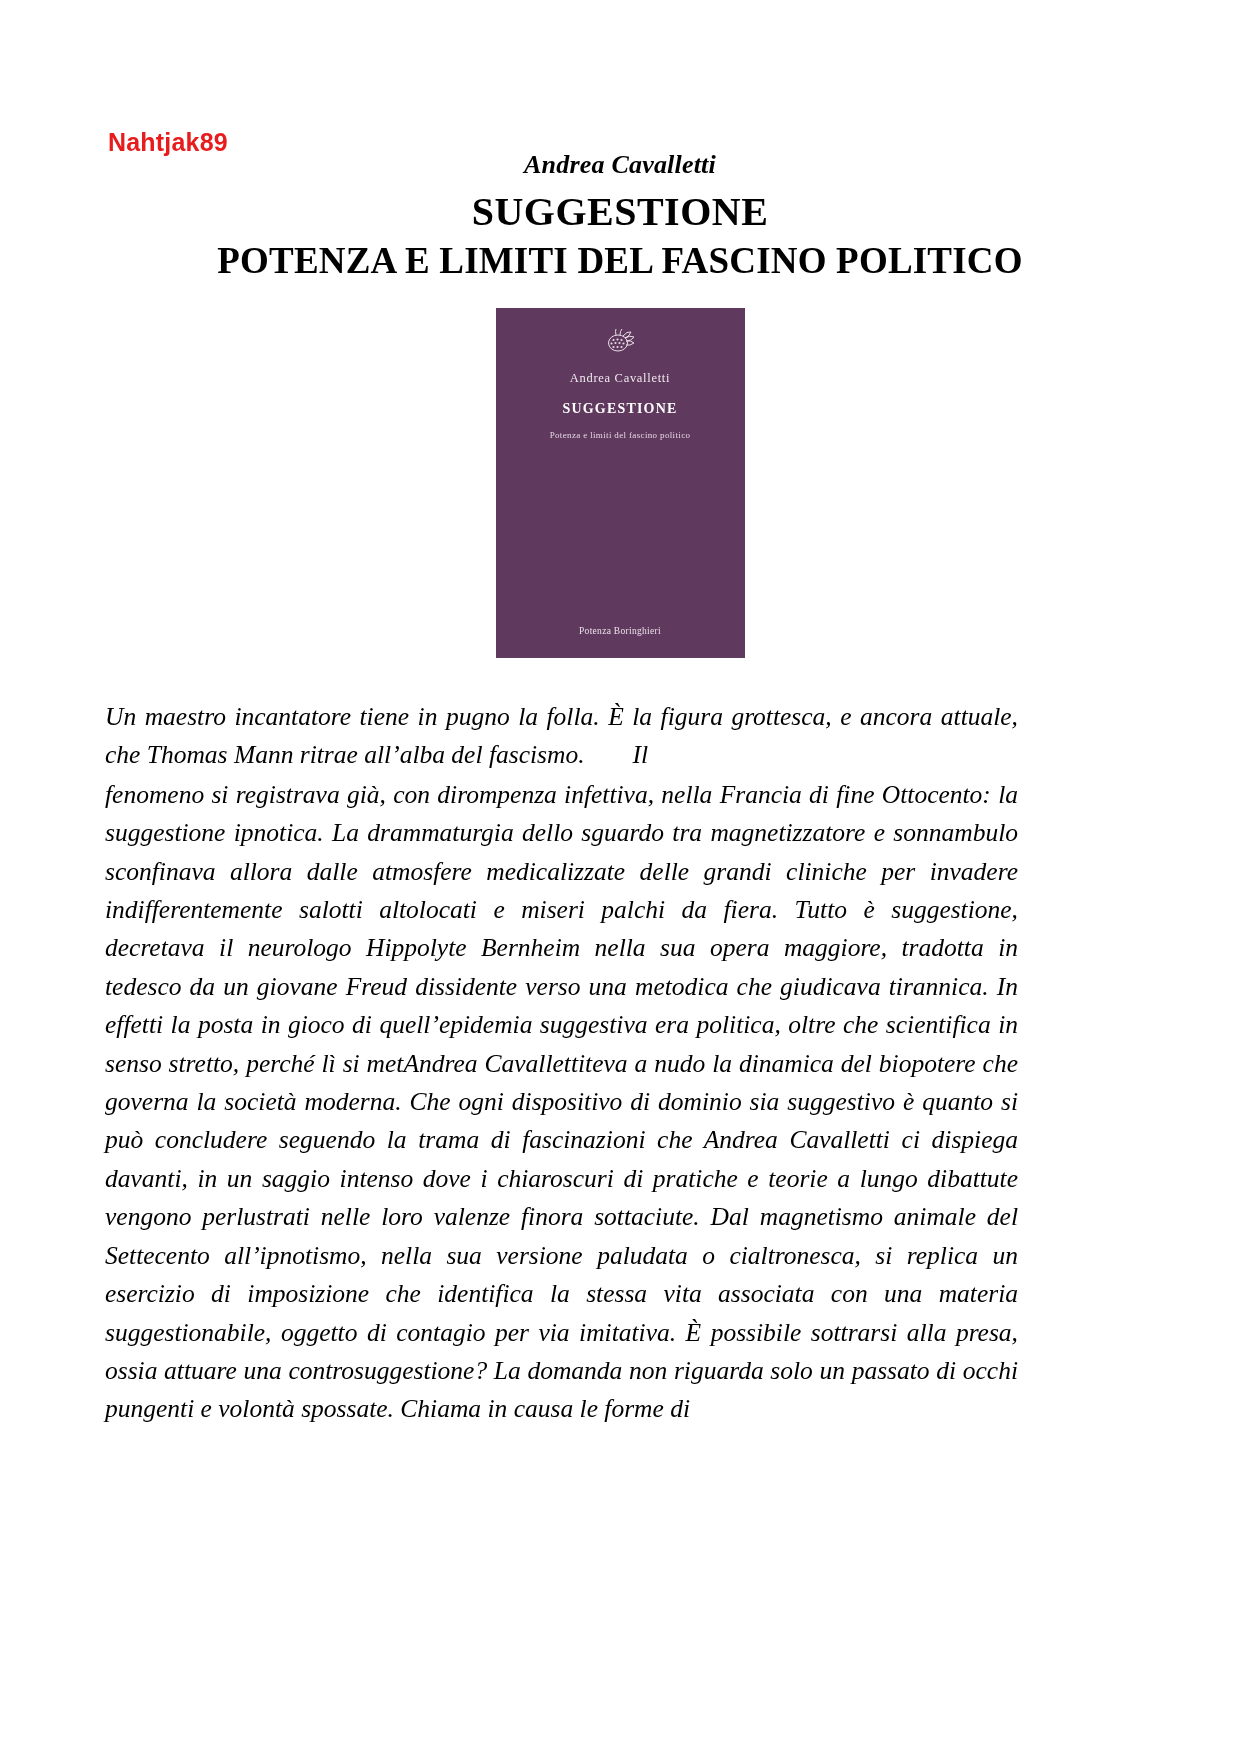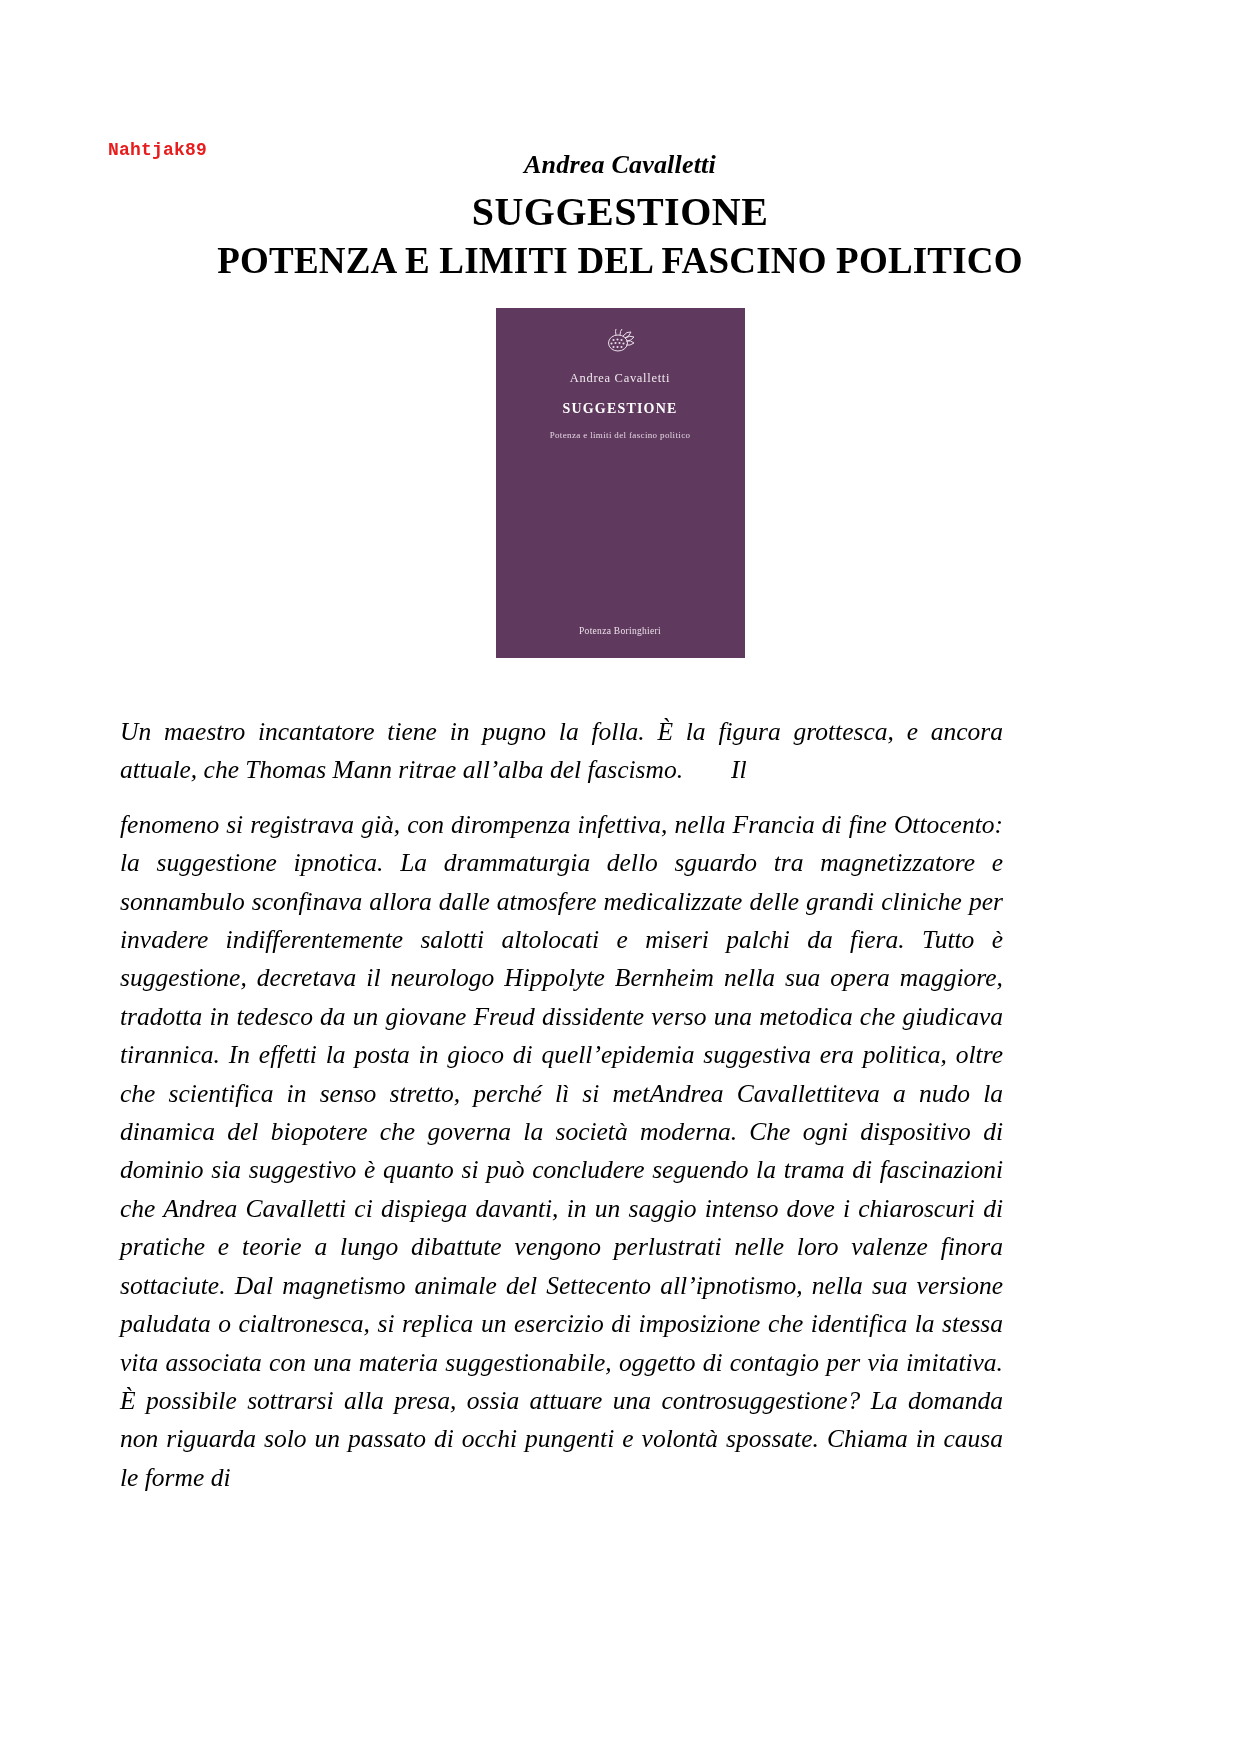--- a/index.html
+++ b/index.html
@@ -18,24 +18,24 @@
   .page {
     position: absolute;
     inset: 0;
     background: #ffffff;
   }
 
   
   .watermark {
     position: absolute;
     left: 108px;
-    top: 140px;
-    font-family: Liberation Mono, monospace;
-    font-weight: bold;
-    font-size: 18px;
+    top: 128px;
+    font-family: Liberation Sans, sans-serif;
+    font-weight: bold;
+    font-size: 25px;
     color: #e81c1c;
     letter-spacing: 0.2px;
     white-space: nowrap;
   }
 
   
   .title-block {
     position: absolute;
     left: 108px;
     right: 108px;
@@ -139,21 +139,21 @@
     top: 697px;
     width: 915px;
     font-style: italic;
     font-size: 25.5px;
     line-height: 38.4px;
     color: #000;
     text-align: justify;
     text-justify: inter-word;
   }
   .body-copy p {
-    margin: 16px;
+    margin: 1px;
     text-align: justify;
   }
   .body-copy p.first {
     text-align: justify;
   }
   .gap-span {
     display: inline-block;
     width: 48px;
   }
 </style>

